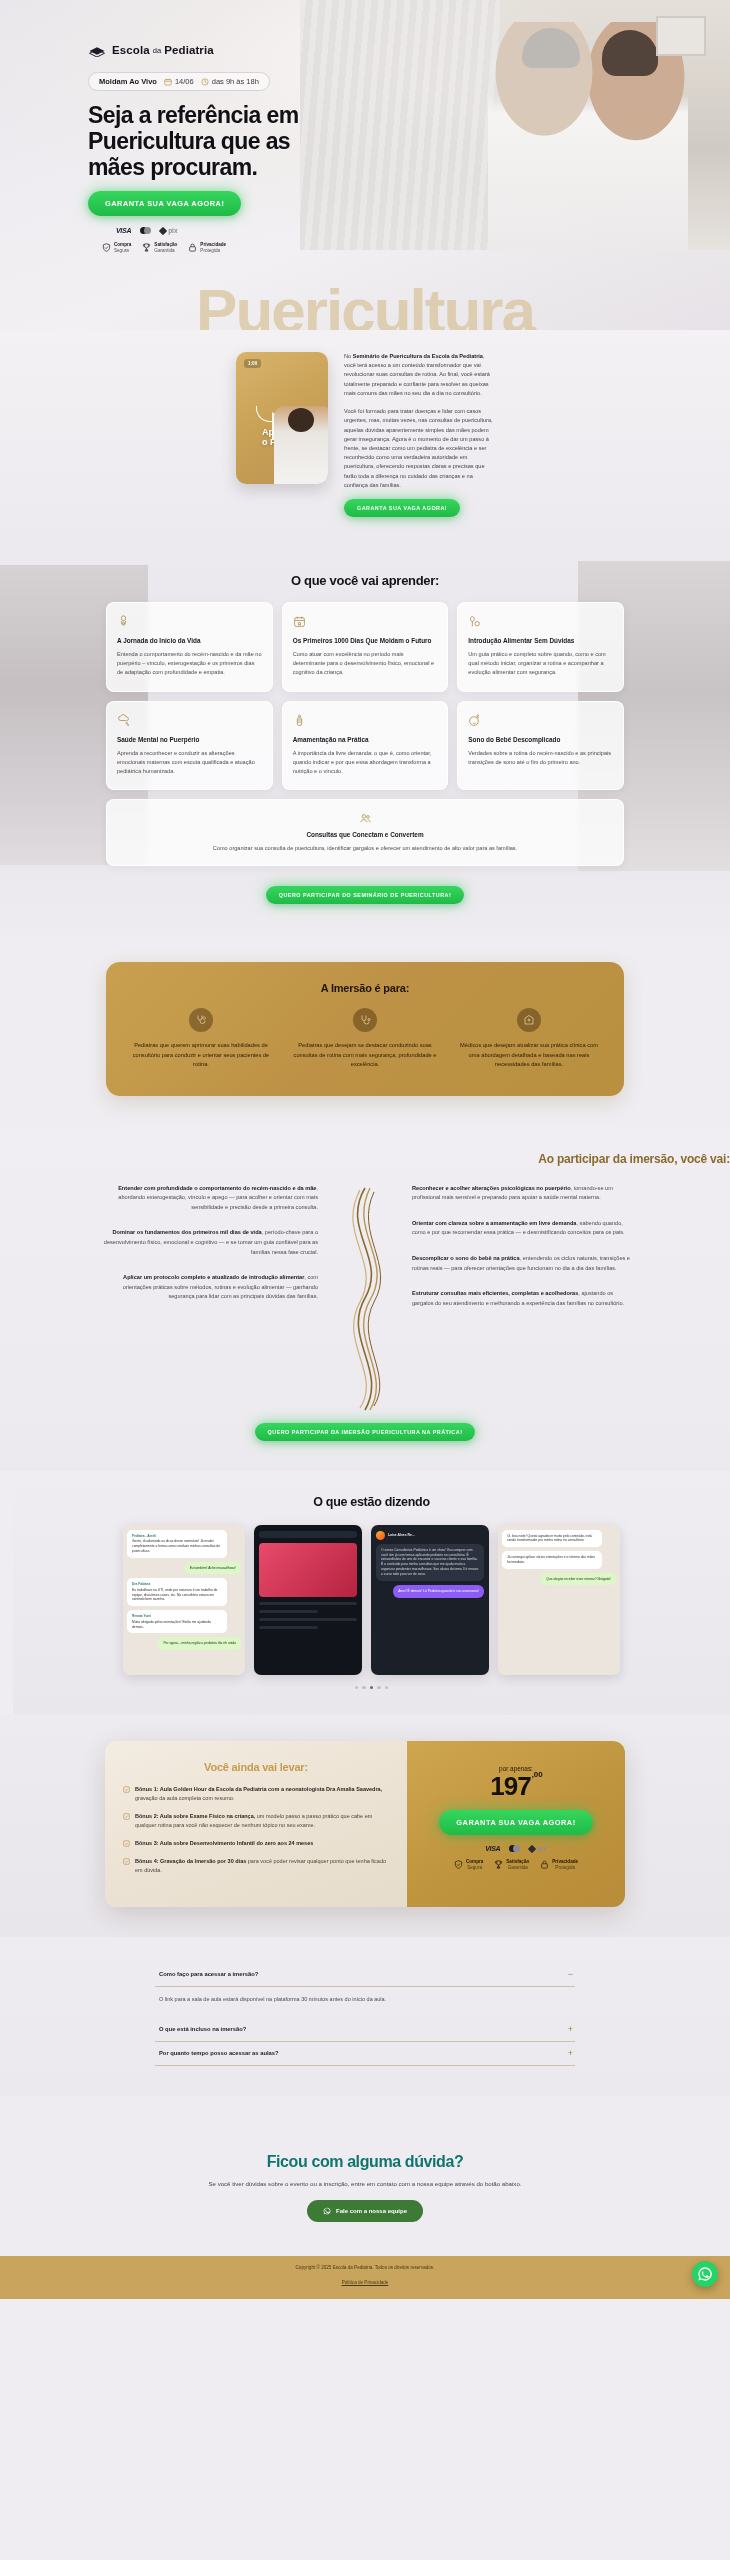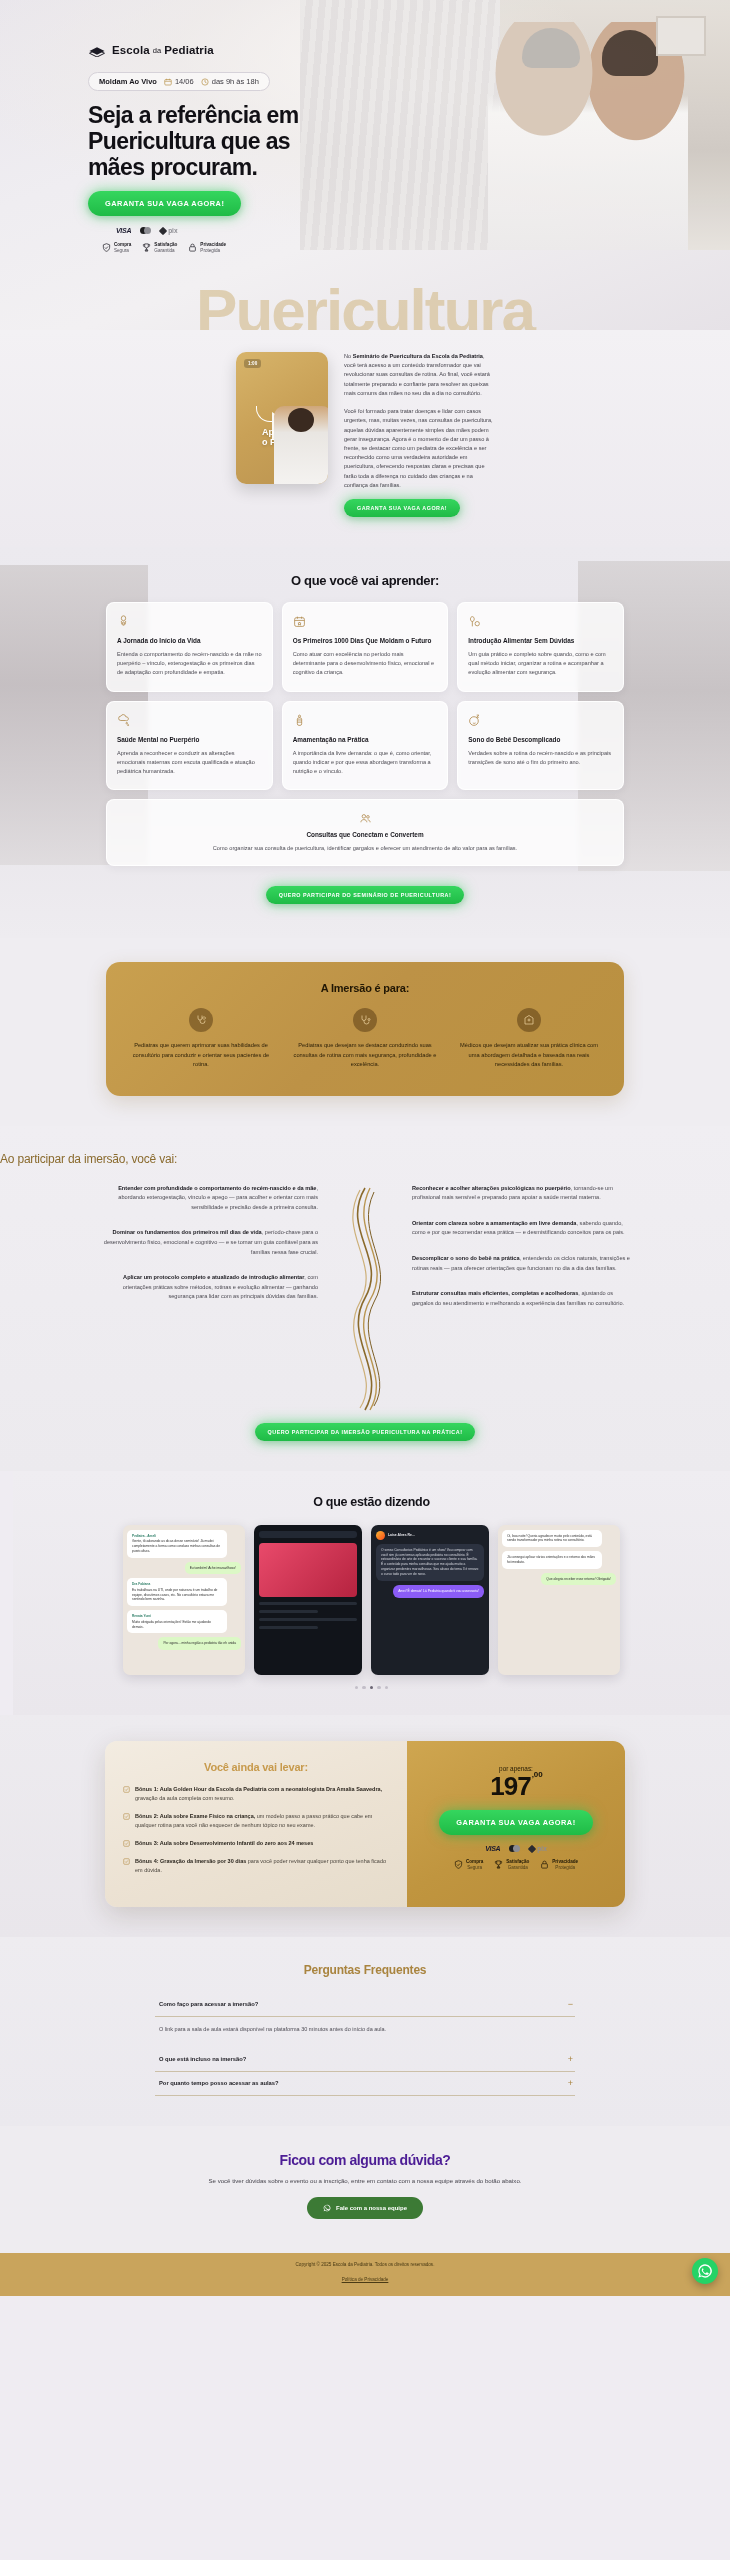--- a/index.html
+++ b/index.html
@@ -160,21 +160,21 @@
     box-shadow:0 6px 20px rgba(120,90,30,.18);
   }
   .para-box h2{text-align:center;font-size:11px;font-weight:700;color:#201604;margin-bottom:14px;letter-spacing:-.2px;}
   .para-cols{display:grid;grid-template-columns:repeat(3,1fr);gap:18px;}
   .para-col{text-align:center;}
   .para-ic{width:24px;height:24px;border-radius:50%;background:rgba(70,45,10,.45);margin:0 auto 9px;display:flex;align-items:center;justify-content:center;color:#e9cf9c;}
   .para-col p{font-size:5.7px;line-height:1.65;color:#2b1f08;}
 
   
   .part-sec{position:relative;background:linear-gradient(180deg,#f0eef2 0%,#eceaee 100%);padding:26px 0 30px;overflow:hidden;}
-  .part-head{text-align:left;font-size:12px;font-weight:400;color:#8a6b2e;margin-bottom:18px;letter-spacing:-.2px;}
+  .part-head{text-align:right;font-size:12px;font-weight:700;color:#8a6b2e;margin-bottom:18px;letter-spacing:-.2px;}
   .part-grid{width:530px;margin:0 auto;display:grid;grid-template-columns:1fr 78px 1fr;gap:0;align-items:start;}
   .part-left{text-align:right;padding-right:8px;}
   .part-right{text-align:left;padding-left:8px;}
   .part-item{font-size:5.6px;line-height:1.72;color:#4b4951;margin-bottom:16px;}
   .part-item b{color:#19181e;font-weight:700;}
   .ribbon{position:relative;height:230px;display:flex;align-items:center;justify-content:center;}
   .ribbon svg{display:block;}
   .part-cta{text-align:center;margin-top:6px;}
 
   
@@ -231,21 +231,21 @@
   .faq-sec{background:linear-gradient(180deg,#eeecf0 0%,#ebe9ee 100%);padding:26px 0 30px;}
   .faq-head{text-align:center;font-size:12px;font-weight:700;color:#a9843f;margin-bottom:16px;letter-spacing:-.2px;}
   .faq-list{width:420px;margin:0 auto;}
   .faq-q{display:flex;justify-content:space-between;align-items:center;padding:7px 2px 7px 4px;border-bottom:1px solid #ccc0a8;cursor:pointer;}
   .faq-q span{font-size:5.8px;font-weight:700;color:#1d1c22;}
   .faq-q i{font-style:normal;font-size:9px;color:#a9843f;line-height:1;}
   .faq-a{padding:8px 4px 14px;font-size:5.5px;line-height:1.7;color:#4e4c55;}
 
   
   .doubt{background:#eeecf0;padding:26px 0 34px;text-align:center;}
-  .doubt h2{font-size:14px;font-weight:700;color:#4c1d95;margin-bottom:9px;letter-spacing:-.4px;}
+  .doubt h2{font-size:16px;font-weight:700;color:#0f766e;margin-bottom:9px;letter-spacing:-.4px;margin-top:31px;}
   .doubt p{font-size:6.1px;color:#46444d;margin-bottom:13px;}
   .btn-wpp{
     display:inline-flex;align-items:center;gap:5px;border:none;cursor:pointer;
     background:#3c7a35;color:#fff;border-radius:20px;padding:7px 16px;
     font-size:6px;font-weight:700;font-family:"Liberation Sans",sans-serif;
   }
   footer{background:#c9a45c;padding:9px 0 11px;text-align:center;}
   footer p{font-size:4.6px;color:#4a3a14;}
   footer a{font-size:4.6px;color:#4a3a14;text-decoration:underline;}
   .wa-float{
@@ -669,21 +669,20 @@
                 <b>Privacidade</b>
                 <span>Protegida</span>
               </span>
           </div>
         </div>
       </div>
     </div>
   </section>
 
   <section class="faq-sec">
-    <h2 class="faq-head">Perguntas Frequentes</h2>
     <div class="faq-list">
 
       <div class="faq-q">
         <span>Como faço para acessar a imersão?</span>
         <i>−</i>
       </div>
       <div class="faq-a">O link para a sala de aula estará disponível na plataforma 30 minutos antes do início da aula.</div>
 
       <div class="faq-q">
         <span>O que está incluso na imersão?</span>

